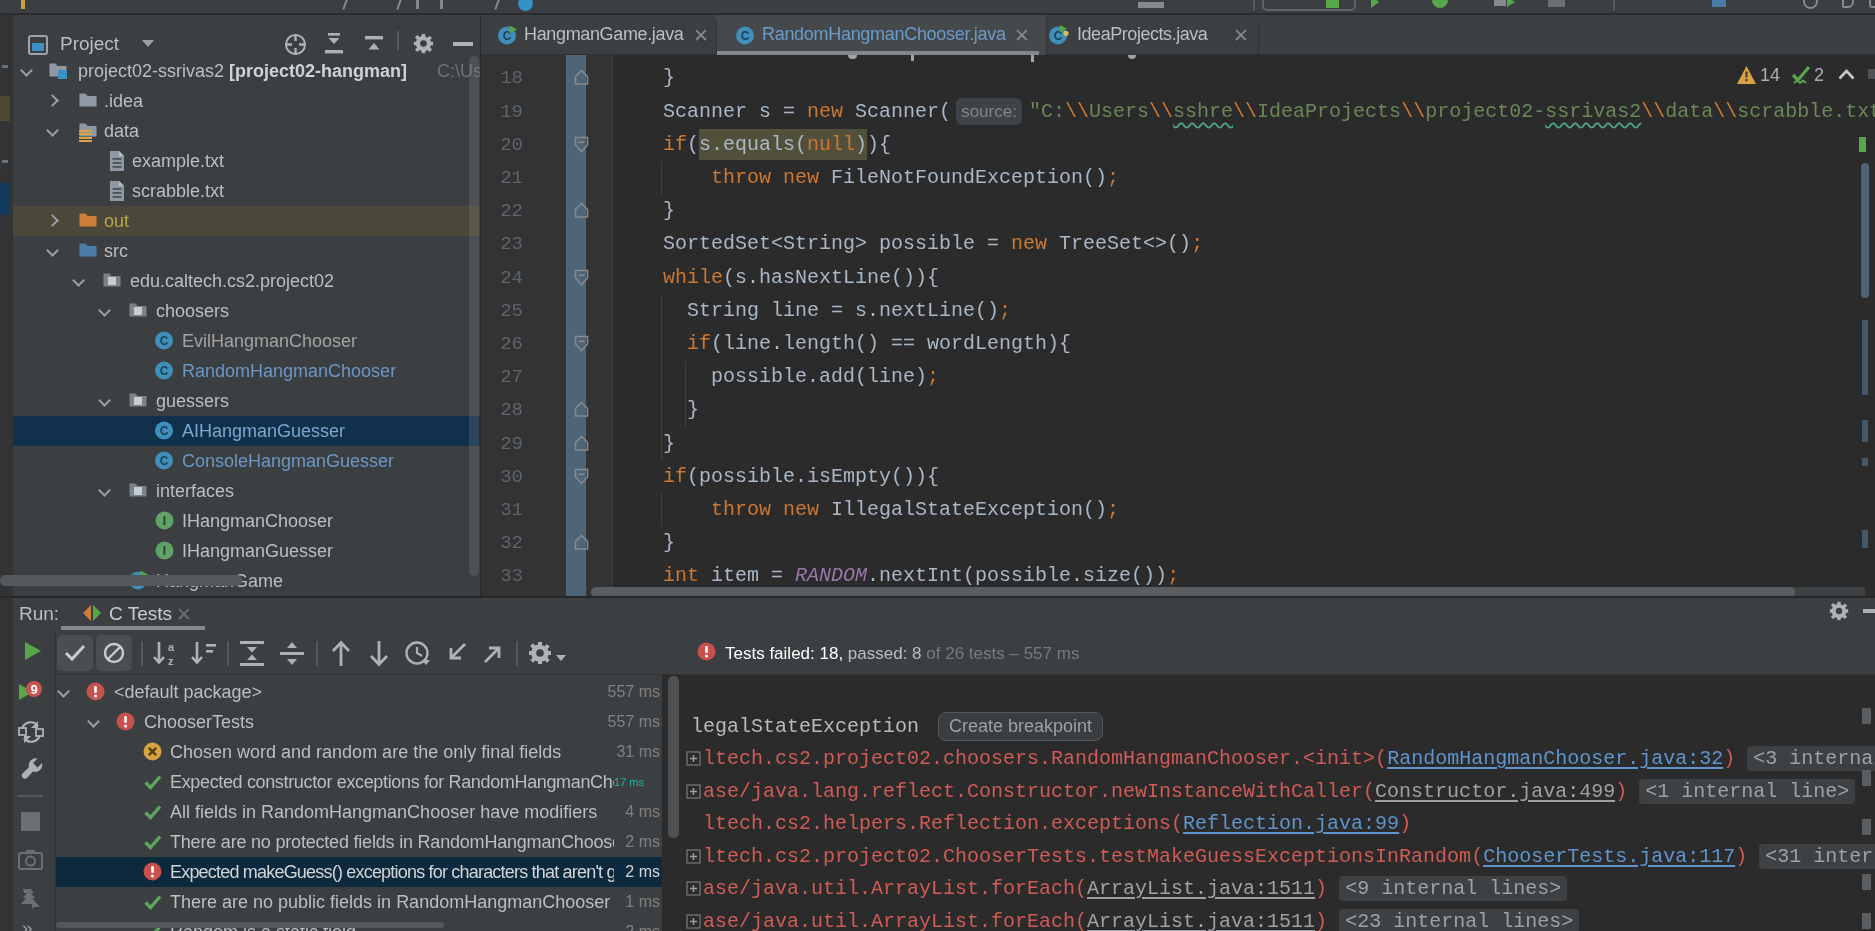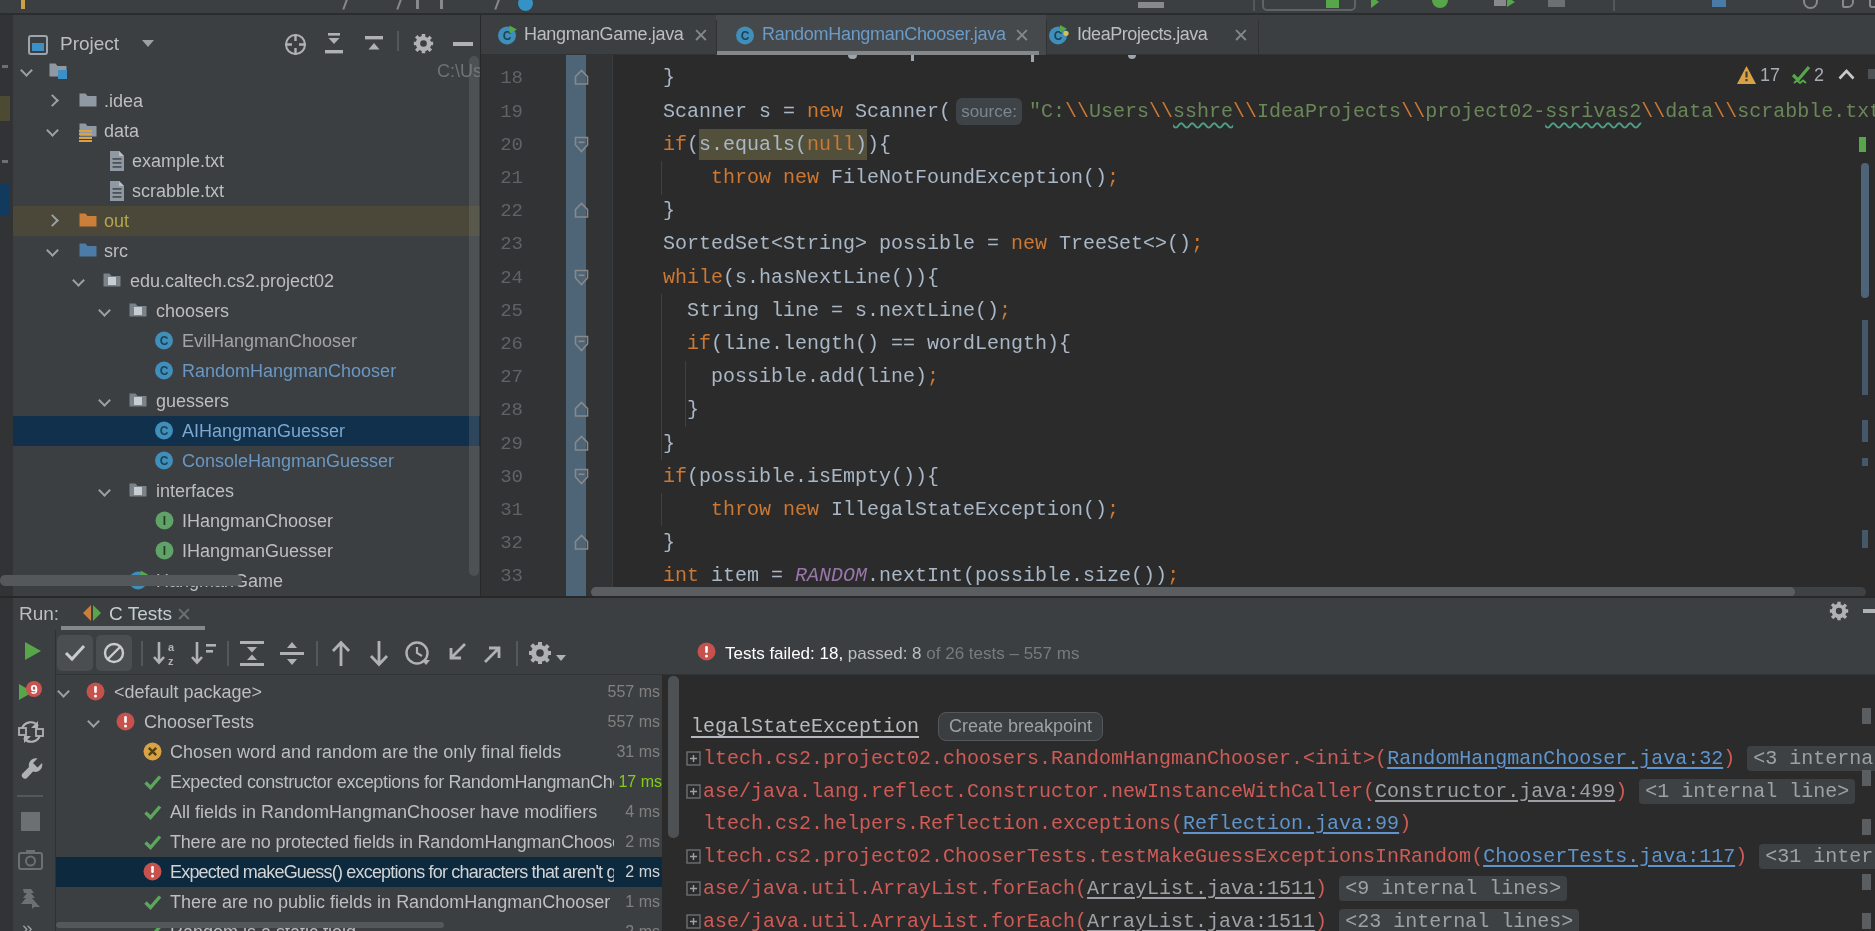--- a/index.html
+++ b/index.html
@@ -64,20 +64,21 @@
 <svg class="abs" style="left:364px;top:35px" width="20" height="20" viewBox="0 0 20 20">
     <rect x="1" y="1" width="18" height="3.4" fill="#afb1b3"></rect>
     <path fill="#afb1b3" d="M10 8 l5.5 6.5 h-11 z"></path>
   </svg>
 <div class="abs" style="left:397px;top:31px;width:2px;height:20px;background:#55585a"></div>
 <svg class="abs" style="left:413px;top:33px" width="21" height="21" viewBox="0 0 24 24">
     <path fill="#afb1b3" d="M10 1h4v3.2a8 8 0 0 1 2.6 1.1l2.3-2.3 2.8 2.8-2.3 2.3A8 8 0 0 1 20.6 10H23v4h-2.4a8 8 0 0 1-1.1 2.6l2.3 2.3-2.8 2.8-2.3-2.3a8 8 0 0 1-2.7 1.2V23h-4v-2.4a8 8 0 0 1-2.6-1.1l-2.3 2.3-2.8-2.8 2.3-2.3A8 8 0 0 1 3.4 14H1v-4h2.4a8 8 0 0 1 1.1-2.6L2.2 5.1l2.8-2.8 2.3 2.3A8 8 0 0 1 10 3.4V1z M12 8.2a3.8 3.8 0 1 0 0 7.6 3.8 3.8 0 0 0 0-7.6z"></path>
   </svg>
 <div class="abs" style="left:453px;top:42px;width:20px;height:4px;background:#afb1b3"></div>
 <div class="trow" style="left:0;top:56px;width:480px;overflow:hidden">
+    <span class="abs" style="left:78px">project02-ssrivas2&nbsp;<b style="color:#d0d2d4">[project02-hangman]</b></span>
     <span class="abs" style="left:437px;color:#6e7276">C:\Users\ssh</span>
   </div>
 <div class="chev cdown" style="left:22px;top:66px"></div>
 <svg class="abs" style="left:48px;top:60px" width="20" height="20" viewBox="0 0 20 20">
     <path fill="#8f99a3" d="M1.5 3.5h6l2 2.5h9v10.5h-17z"></path>
   </svg>
 <div class="abs" style="left:58px;top:70px;width:9px;height:9px;background:#3d8fc6"></div>
 <div class="trow" style="left:0;top:86px;width:480px">
     <span class="abs" style="left:104px">.idea</span>
   </div>
@@ -320,21 +321,21 @@
 <div class="codeline" style="top:559.4px">    <span class="k">int</span> item = <span class="fld">RANDOM</span>.nextInt(possible.size())<span class="sc">;</span></div>
 <div class="abs" style="left:848px;top:55px;width:9px;height:4px;border-radius:0 0 4px 4px;background:#9aa5ad"></div>
 <div class="abs" style="left:911px;top:55px;width:3px;height:6px;background:#9aa5ad"></div>
 <div class="abs" style="left:1031px;top:55px;width:3px;height:7px;background:#9aa5ad"></div>
 <div class="abs" style="left:1128px;top:55px;width:8px;height:4px;border-radius:0 0 4px 4px;background:#9aa5ad"></div>
 <svg class="abs" style="left:1737px;top:66px" width="19" height="18" viewBox="0 0 19 18">
     <path fill="#d9a343" d="M9.5 0 L19 18 H0 Z"></path>
     <rect x="8.4" y="5.5" width="2.2" height="6" fill="#3c3f41"></rect>
     <rect x="8.4" y="13" width="2.2" height="2.2" fill="#3c3f41"></rect>
   </svg>
-<div class="abs" style="left:1760px;top:65px;font-size:18px;color:#a8adb5">17</div>
+<div class="abs" style="left:1760px;top:65px;font-size:18px;color:#a8adb5">14</div>
 <svg class="abs" style="left:1790px;top:64px" width="22" height="22" viewBox="0 0 22 22">
     <path fill="none" stroke="#57a64a" stroke-width="3.2" d="M3 11 L8 16 L19 3"></path>
     <path fill="none" stroke="#57a64a" stroke-width="2" d="M4 19 l3 -2.5 3 2.5 3 -2.5 3 2.5"></path>
   </svg>
 <div class="abs" style="left:1814px;top:65px;font-size:18px;color:#a8adb5">2</div>
 <svg class="abs" style="left:1838px;top:69px" width="17" height="11" viewBox="0 0 17 11">
     <path fill="none" stroke="#c6c8ca" stroke-width="2.6" d="M1.5 9.5 L8.5 2 L15.5 9.5"></path>
   </svg>
 <div class="abs" style="left:1868px;top:69px;width:7px;height:10px;background:#4e5254"></div>
 <div class="abs" style="left:1859px;top:137px;width:7px;height:15px;background:#57a64a"></div>
@@ -472,21 +473,21 @@
   </svg>
 <div class="trow" style="left:170px;top:737px;width:444px;overflow:hidden;color:#bcbec0">Chosen word and random are the only final fields</div>
 <div class="trow" style="left:0;top:737px;width:662px">
     <span class="abs" style="right:2px;color:#808080;font-size:16px">31 ms</span>
   </div>
 <svg class="abs" style="left:143px;top:772px" width="20" height="20" viewBox="0 0 20 20">
     <path fill="none" stroke="#5ba75b" stroke-width="3.4" d="M2.5 10.5 L7.5 15.5 L17 4.5"></path>
   </svg>
 <div class="trow" style="left:170px;top:767px;width:444px;overflow:hidden;color:#bcbec0;letter-spacing:-0.35px">Expected constructor exceptions for RandomHangmanChooser</div>
 <div class="trow" style="left:0;top:767px;width:662px">
-    <span class="abs" style="right:0;color:#84cc16;font-size:16px">17 ms</span>
+    <span class="abs" style="right:18px;color:#14b8a6;font-size:11px">17 ms</span>
   </div>
 <svg class="abs" style="left:143px;top:802px" width="20" height="20" viewBox="0 0 20 20">
     <path fill="none" stroke="#5ba75b" stroke-width="3.4" d="M2.5 10.5 L7.5 15.5 L17 4.5"></path>
   </svg>
 <div class="trow" style="left:170px;top:797px;width:444px;overflow:hidden;color:#bcbec0">All fields in RandomHangmanChooser have modifiers</div>
 <div class="trow" style="left:0;top:797px;width:662px">
     <span class="abs" style="right:2px;color:#808080;font-size:16px">4 ms</span>
   </div>
 <svg class="abs" style="left:143px;top:832px" width="20" height="20" viewBox="0 0 20 20">
     <path fill="none" stroke="#5ba75b" stroke-width="3.4" d="M2.5 10.5 L7.5 15.5 L17 4.5"></path>
@@ -513,21 +514,21 @@
   </div>
 <svg class="abs" style="left:143px;top:922px" width="20" height="20" viewBox="0 0 20 20">
     <path fill="none" stroke="#5ba75b" stroke-width="3.4" d="M2.5 10.5 L7.5 15.5 L17 4.5"></path>
   </svg>
 <div class="trow" style="left:170px;top:917px;width:444px;overflow:hidden;color:#bcbec0">Random is a static field</div>
 <div class="trow" style="left:0;top:917px;width:662px">
     <span class="abs" style="right:2px;color:#808080;font-size:16px">2 ms</span>
   </div>
 <div class="abs" style="left:662px;top:675px;width:1213px;height:256px;background:#2b2b2b;"></div>
 <div class="abs" style="left:668px;top:676px;width:11px;height:162px;background:#4e5153;border-radius:5px"></div>
-<div class="conline" style="left:691px;top:709.8px"><span style="color:#b6babe;text-decoration:underline;text-underline-offset:4px">legalStateException</span></div>
+<div class="conline" style="left:691px;top:709.8px"><span style="color:#b6babe;text-underline-offset:4px">legalStateException</span></div>
 <div class="abs" style="left:938px;top:712px;height:29px;line-height:27px;background:#3a3e40;border:1px solid #55585b;border-radius:8px;padding:0 10px;color:#9da1a5;font-size:18px">Create breakpoint</div>
 <svg class="abs" style="left:686px;top:751.25px" width="15" height="15" viewBox="0 0 15 15">
     <rect x="1" y="1" width="13" height="13" fill="none" stroke="#6d7073" stroke-width="1.4"></rect>
     <path stroke="#9da1a5" stroke-width="1.4" d="M7.5 4 V11 M4 7.5 H11"></path>
   </svg>
 <div class="conline" style="left:703px;top:742.2px"><span class="err">ltech.cs2.project02.choosers.RandomHangmanChooser.&lt;init&gt;(</span><span class="lnk">RandomHangmanChooser.java:32</span><span class="err">)</span> <span class="chip">&lt;3 internal</span></div>
 <svg class="abs" style="left:686px;top:783.75px" width="15" height="15" viewBox="0 0 15 15">
     <rect x="1" y="1" width="13" height="13" fill="none" stroke="#6d7073" stroke-width="1.4"></rect>
     <path stroke="#9da1a5" stroke-width="1.4" d="M7.5 4 V11 M4 7.5 H11"></path>
   </svg>

